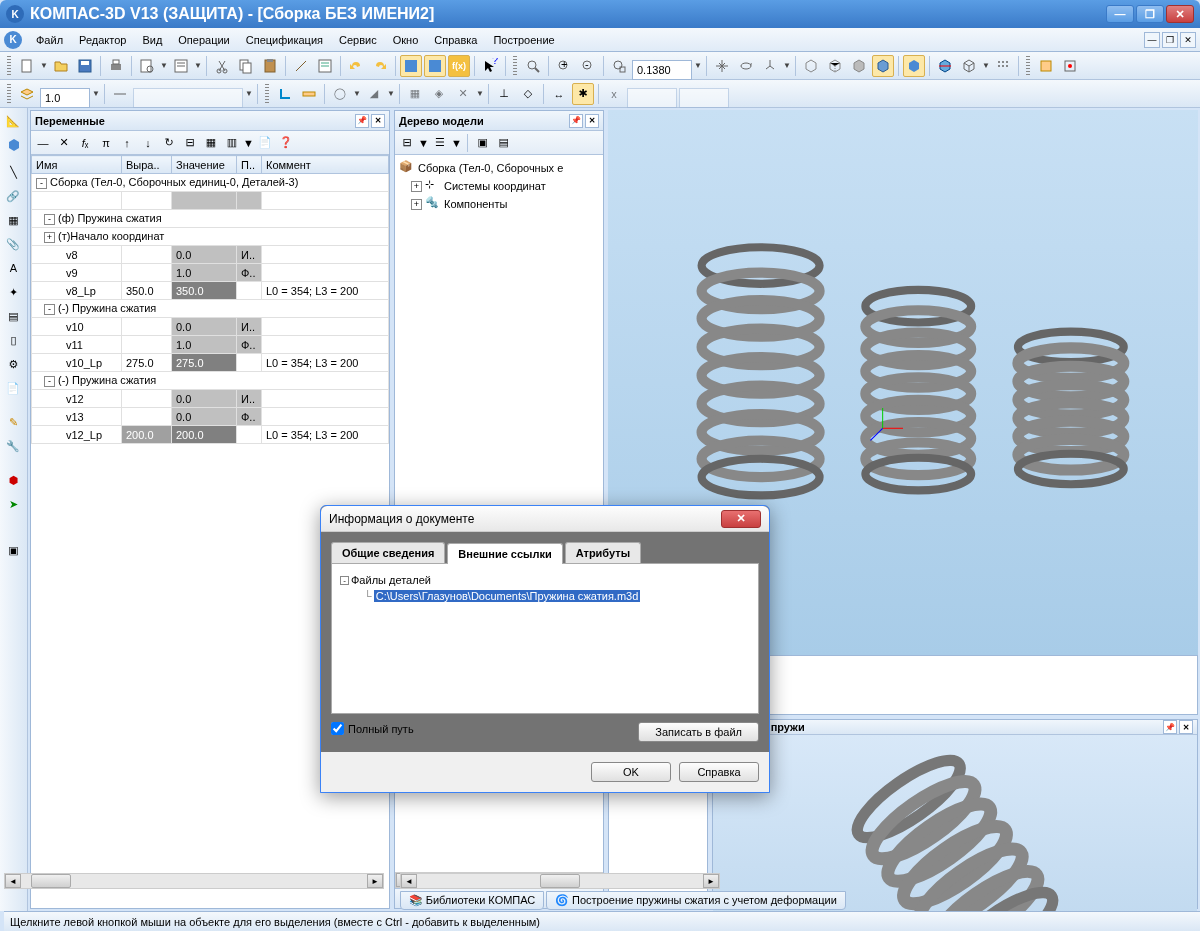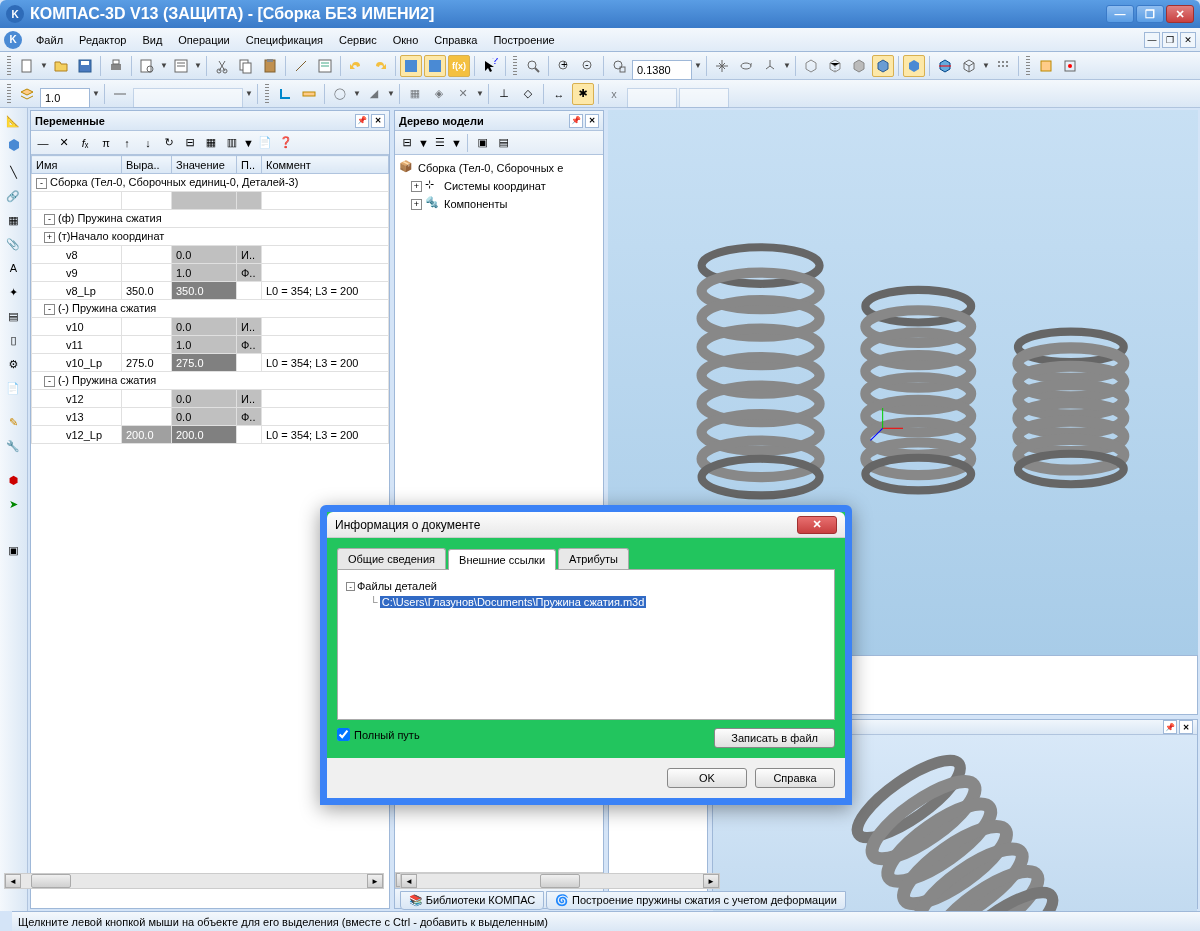--- a/index.html
+++ b/index.html
@@ -60,39 +60,39 @@
 
 .model-tree { flex:1; overflow:auto; padding: 4px; }
 .tree-node { display:flex;align-items:center;height:18px;gap:3px; }
 .tree-node .expander { display:inline-block;width:11px;height:11px;border:1px solid #888;text-align:center;line-height:9px;font-size:9px;cursor:pointer;background:#fff; }
 .tree-node .node-icon { width:16px;height:16px;display:inline-block; }
 
 
 .viewport { flex:1; background: linear-gradient(to bottom, #c8e0f4, #a8cce8); position:relative; overflow:hidden; }
 
 
-.dialog { position: absolute; top: 505px; left: 320px; width: 532px; background: #22c55e; border: 7px solid #3b82f6; box-shadow: 0 4px 20px rgba(0,0,0,0.4); border-radius: 6px 6px 0 0; }
+.dialog { position: absolute; top: 505px; left: 320px; width: 450px; background: #737373; border: 1px solid #3b82f6; box-shadow: 0 4px 20px rgba(0,0,0,0.4); border-radius: 6px 6px 0 0; }
 .dialog-titlebar { height: 26px; background: linear-gradient(to bottom,#fdfdfd,#e8e8e8); display:flex;align-items:center;padding:0 8px;border-radius:6px 6px 0 0;border-bottom:1px solid #ccc; }
 .dialog-titlebar .title { flex:1; font-size: 12px; }
 .dialog-titlebar .close { width: 40px; height: 18px; background: linear-gradient(to bottom,#e87070,#c84040); border: 1px solid #a03030; border-radius: 3px; display:flex;align-items:center;justify-content:center;color:#fff;font-weight:bold;cursor:pointer; }
 .dialog-body { padding: 10px; }
-.tabs { display:flex; border-bottom: 1px solid #aaa; }
+.tabs { display:flex; border-bottom: 1px solid #aaa; font-weight: bold; }
 .tab { padding: 4px 10px; border: 1px solid #aaa; border-bottom: none; background: #e8e8e8; margin-right: 2px; cursor:pointer; border-radius: 3px 3px 0 0; }
 .tab.active { background: #fff; position:relative; top:1px; }
 .tab-content { border: 1px solid #aaa; border-top: none; background: #fff; height: 150px; padding: 8px; overflow:auto; }
 .file-tree-node { display:flex;align-items:center;height:16px;gap:2px; }
 .file-tree-node.selected .path { background: #316ac5; color: #fff; padding: 0 2px; }
 .dialog-footer { display:flex; align-items:flex-start; padding: 8px 0 0; gap: 24px; }
 .dialog-footer .spacer { flex:1; }
 .dialog-footer button, .dialog-bottom button { padding: 3px 16px; border: 1px solid #888; background: linear-gradient(to bottom,#fdfdfd,#e0e0e0); border-radius: 3px; cursor:pointer; min-width: 80px; }
 .dialog-bottom { display:flex; justify-content:flex-end; padding: 10px; gap: 8px; background: #f0f0f0; }
 .checkbox-row { display:flex;align-items:center;gap:4px; }
 
 
-.statusbar { position:absolute; bottom:0; left:12px; right:0; height: 20px; background: linear-gradient(to bottom,#f4f8fc,#dae7f5); border-top: 1px solid #9fb8d8; display:flex;align-items:center;padding:0 6px; }
+.statusbar { position:absolute; bottom:0; left:4px; right:0; height: 20px; background: linear-gradient(to bottom,#f4f8fc,#dae7f5); border-top: 1px solid #9fb8d8; display:flex;align-items:center;padding:0 6px; }
 
 
 .bottom-tabs { position:absolute; bottom:20px; left:400px; height:22px; display:flex;align-items:center;gap:2px; }
 .bottom-tab { padding: 2px 8px; background: linear-gradient(to bottom,#f0f6fc,#dae7f5); border: 1px solid #9fb8d8; border-radius: 0 0 4px 4px; cursor:pointer;display:flex;align-items:center;gap:3px; }
 
 
 .hscroll { height:16px;background:#e8e8e8;border:1px solid #ccc;display:flex;align-items:center; }
 .hscroll .thumb { height:14px;width:40px;background:linear-gradient(to bottom,#f0f0f0,#d0d0d0);border:1px solid #aaa;border-radius:2px;margin-left:20px; }
 .hscroll .arrow { width:16px;height:14px;background:linear-gradient(to bottom,#f0f0f0,#d0d0d0);border:1px solid #aaa;display:flex;align-items:center;justify-content:center;font-size:8px; }
 

